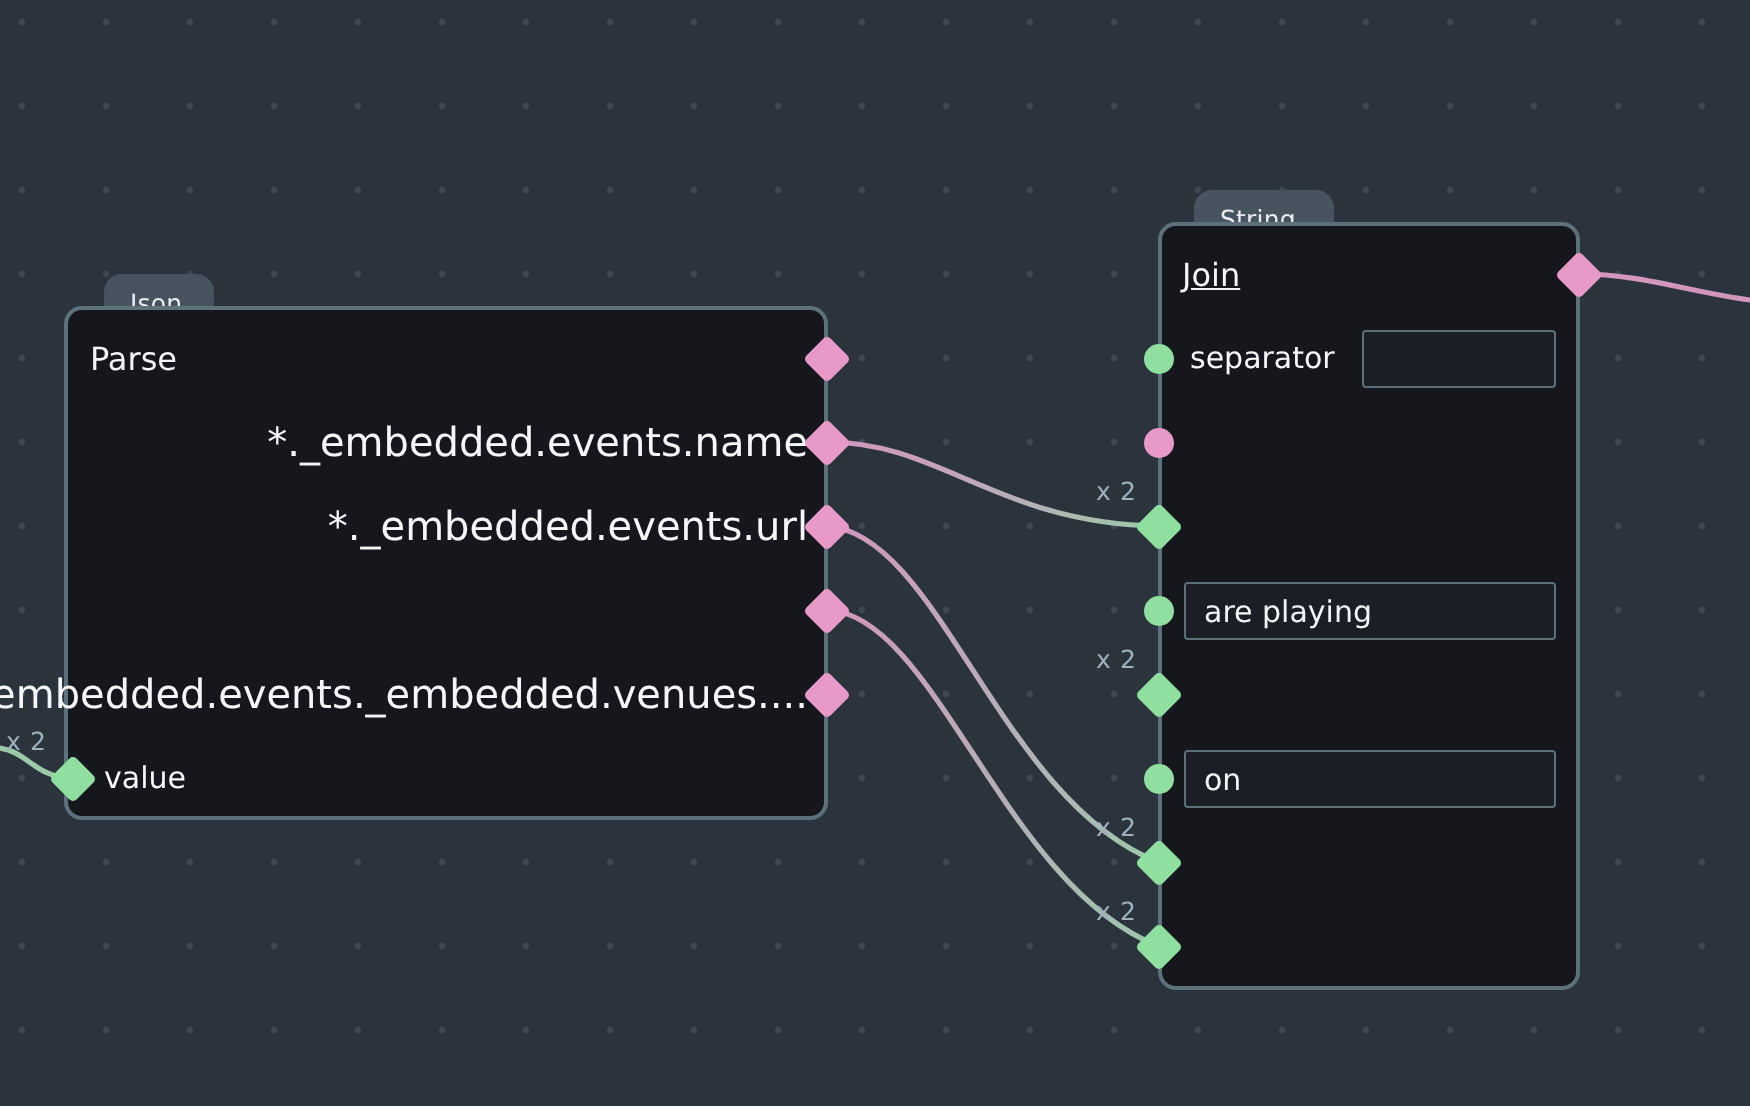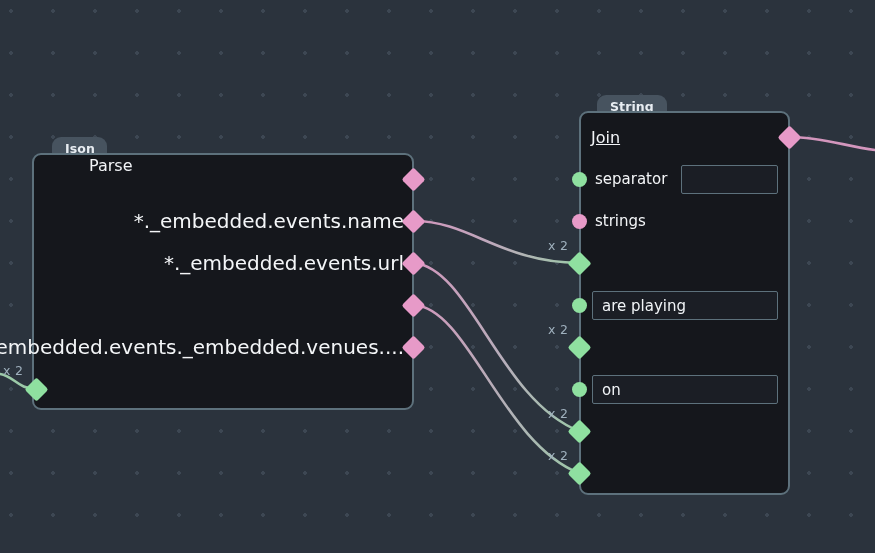--- a/index.html
+++ b/index.html
@@ -36,23 +36,22 @@
   }
   .node-tab {
     position: absolute;
     top: 0;
     height: 22px;
     padding: 0 13px 0 13px;
     background: #47535f;
     border-top-left-radius: 9px;
     border-top-right-radius: 9px;
     display: flex;
-    align-items: center;
-    box-sizing: border-box;
-    font-weight: bold;
+    align-items: flex-end;
+    box-sizing: border-box;
   }
   .node-tab-label {
     font-size: 12.5px;
     color: #e8edf2;
     letter-spacing: .1px;
     white-space: nowrap;
   }
   .node-body {
     position: absolute;
     left: 0;
@@ -187,21 +186,21 @@
   </svg>
 
   <div class="node" style="left:32px; top:137px; width:382px; height:273px;padding-left:16px;">
 
     <div class="node-tab" style="left:20px; width:55px;">
       <span class="node-tab-label">Json</span>
     </div>
 
     <div class="node-body" style="width:382px; height:257px;"></div>
 
-    <div class="row" style="top:16px; width:382px;margin-left:44px;">
+    <div class="row" style="top:30px; width:382px;">
       <span class="row-title" style="margin-left:13px;">Parse</span>
     </div>
     <div class="port port-diamond pink" style="left:373px; top:34px;"></div>
 
     <div class="row" style="top:72px; width:382px;">
       <span class="row-label-right">*._embedded.events.name</span>
     </div>
     <div class="port port-diamond pink" style="left:373px; top:76px;"></div>
 
     <div class="row" style="top:114px; width:382px;">
@@ -209,20 +208,23 @@
     </div>
     <div class="port port-diamond pink" style="left:373px; top:118px;"></div>
 
     <div class="port port-diamond pink" style="left:373px; top:160px;"></div>
 
     <div class="row" style="top:198px; width:382px;">
       <span class="row-label-right">*._embedded.events._embedded.venues....</span>
     </div>
     <div class="port port-diamond pink" style="left:373px; top:202px;"></div>
 
+    <div class="row" style="top:240px; width:382px;">
+      <span class="row-label-left">value</span>
+    </div>
     <div class="port port-diamond green" style="left:-4px; top:244px;"></div>
   </div>
 
   <div class="mult" style="left:3px; top:363px;">x 2</div>
 
   <div class="node" style="left:579px; top:95px; width:211px; height:400px;">
 
     <div class="node-tab" style="left:18px; width:70px;">
       <span class="node-tab-label">String</span>
     </div>
@@ -235,23 +237,20 @@
     <div class="port port-diamond pink" style="left:202px; top:34px;"></div>
 
     <div class="row" style="top:72px; width:211px;">
       <span class="row-label-left" style="left:16px;">separator</span>
     </div>
     <div class="port port-circle green" style="left:-7px; top:77px;"></div>
     <div class="field" style="left:102px; top:70px; width:97px;">
       <span class="field-text"></span>
     </div>
 
-    <div class="row" style="top:114px; width:211px;">
-      <span class="row-label-left" style="left:16px;">strings</span>
-    </div>
     <div class="port port-circle pink" style="left:-7px; top:119px;"></div>
 
     <div class="port port-diamond green" style="left:-8px; top:160px;"></div>
 
     <div class="port port-circle green" style="left:-7px; top:203px;"></div>
     <div class="field" style="left:13px; top:196px; width:186px;">
       <span class="field-text">are playing</span>
     </div>
 
     <div class="port port-diamond green" style="left:-8px; top:244px;"></div>

